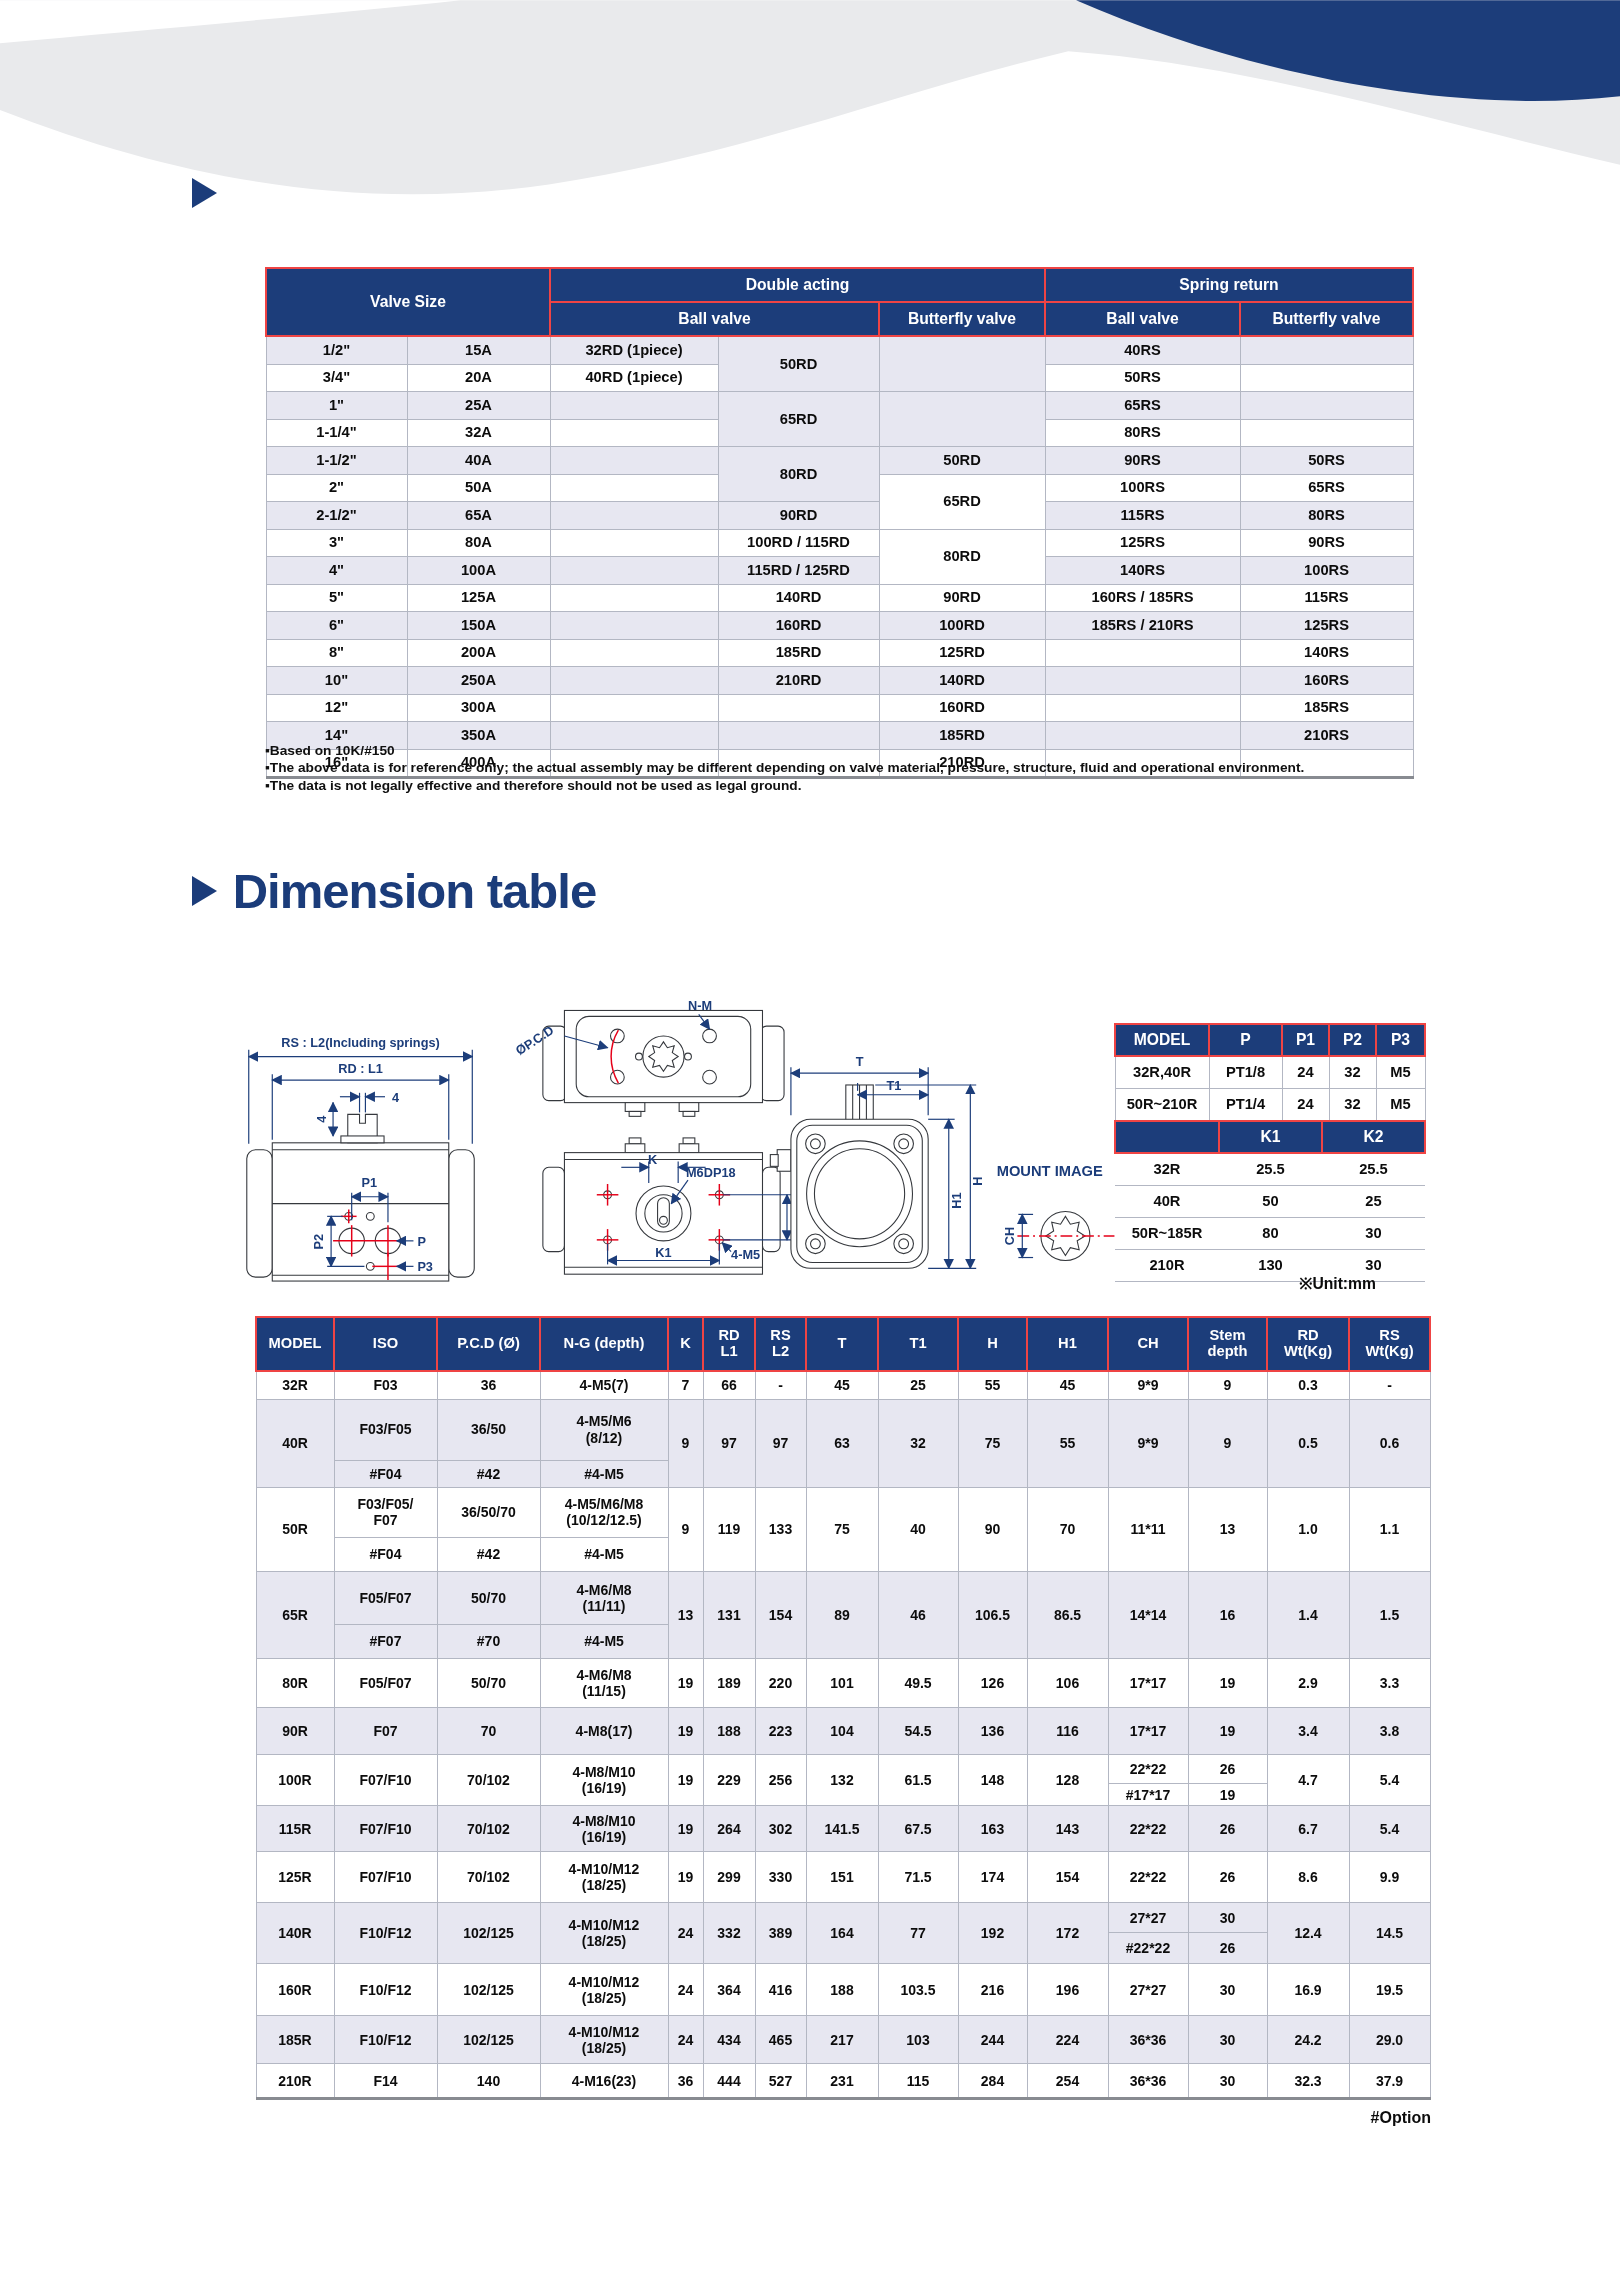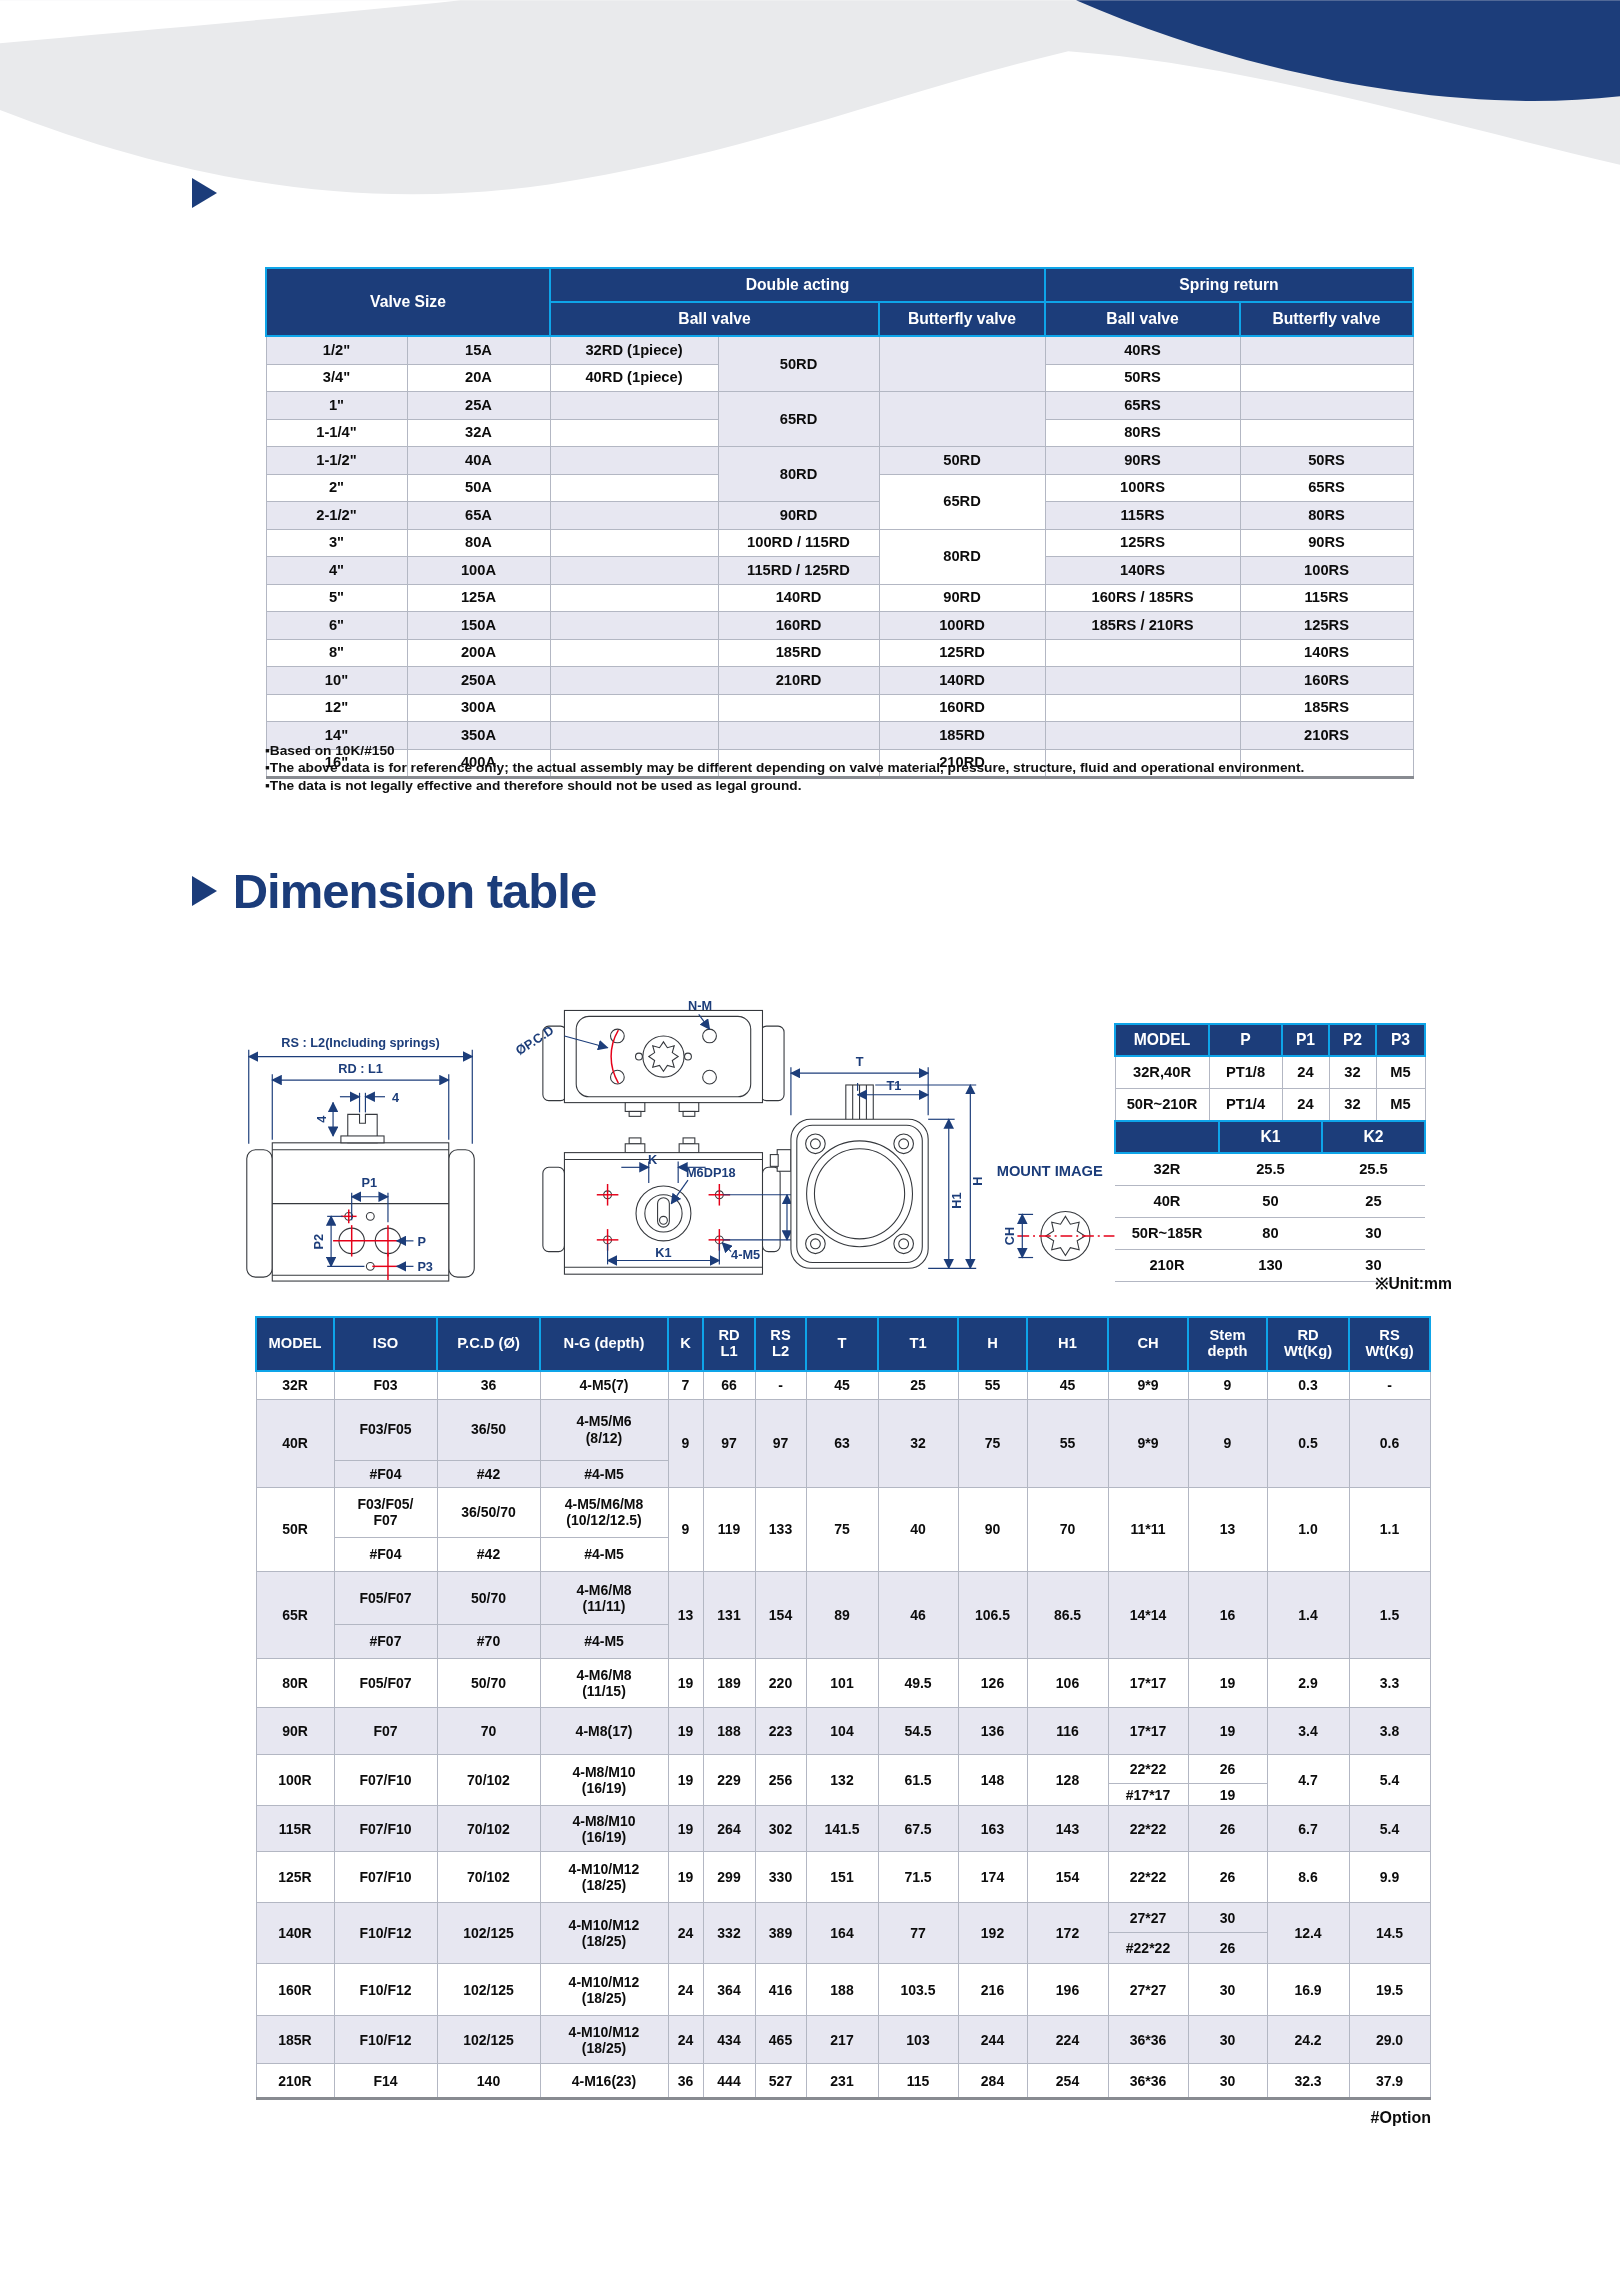--- a/index.html
+++ b/index.html
@@ -6,21 +6,21 @@
   #page{position:relative;width:1620px;height:2293px;background:#fff;overflow:hidden;
         font-family:"Liberation Sans",sans-serif;}
   .abs{position:absolute;}
   
   .sec-title{display:flex;align-items:center;gap:15.7px;color:#1b3c7a;font-weight:bold;
              font-size:49px;letter-spacing:-1px;}
   .tri{width:0;height:0;border-left:25.5px solid #1b3c7a;border-top:15.7px solid transparent;
        border-bottom:15.7px solid transparent;}
   
   table{border-collapse:collapse;table-layout:fixed;}
-  th{background:#1c3d7a;color:#fff;font-weight:bold;border:2px solid #0ea5e9;
+  th{background:#1c3d7a;color:#fff;font-weight:bold;border:2px solid #ef4444;
      white-space:pre-line;line-height:1.08;}
   td{text-align:center;vertical-align:middle;color:#0c0c0c;font-weight:bold;
      background:#fff;white-space:pre-line;line-height:1.15;}
   
   .sel{width:1147px;font-size:14.7px;}
   .sel th{font-size:15.7px;height:30px;}
   .sel td{border:1px solid #b3b7c3;height:24.5px;}
   .sel tr.s td{background:#e7e7f1;}
   .sel td.m{background:#fff;}
   .sel tr.last td{border-bottom:3.9px solid #888b91;}
@@ -483,21 +483,21 @@
           <td>30</td>
         </tr>
       <tr>
           <td>210R</td>
           <td>130</td>
           <td>30</td>
         </tr>
     </tbody>
   </table>
 
-  <div class="abs right-note" style="left:1142px;top:1272px;width:310px">※Unit:mm</div>
+  <div class="abs right-note" style="left:1066px;top:1272px;width:310px">※Unit:mm</div>
 
   <table class="dim abs" style="left:255px;top:1316px">
     <colgroup>
         <col style="width:78px">
         <col style="width:103px">
         <col style="width:103px">
         <col style="width:128px">
         <col style="width:35px">
         <col style="width:52px">
         <col style="width:51px">

